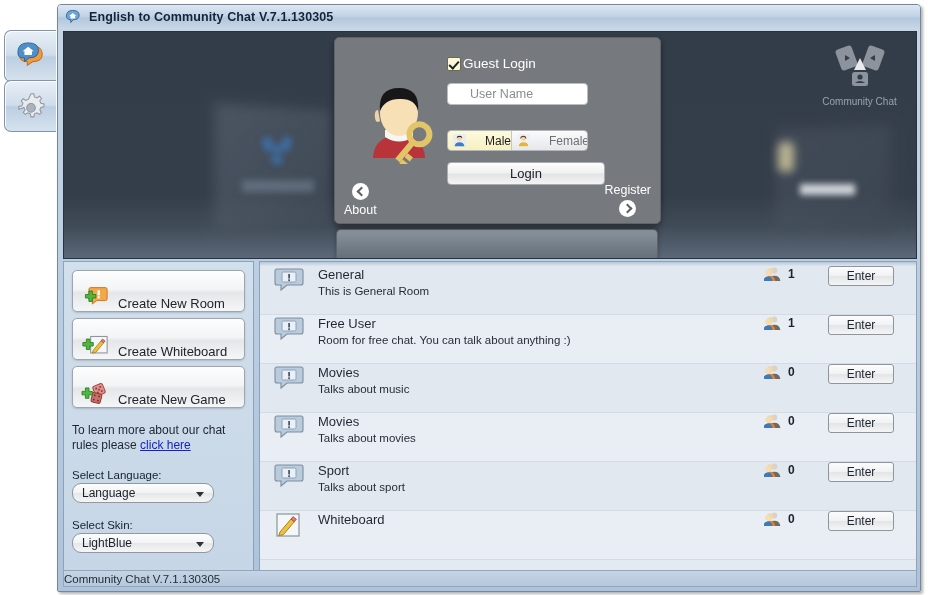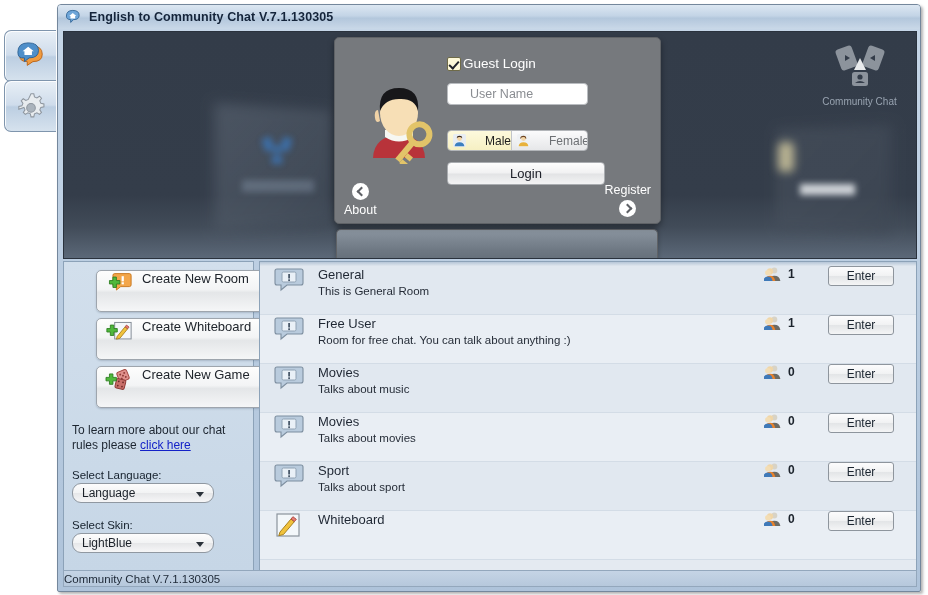--- a/index.html
+++ b/index.html
@@ -226,29 +226,28 @@
     display: flex; gap: 5px;
   }
   .leftpanel {
     width: 191px; height: 100%;
     background: linear-gradient(to bottom,#d2dfec 0%, #c6d6e6 100%);
     border: 1px solid #8ca2b8;
     padding: 8px;
   }
   .bigbtn {
     width: 100%; height: 42px;
-    display: flex; align-items: flex-start; gap: 9px;
+    display: flex; align-items: flex-end; gap: 9px;
     padding-left: 8px;
     margin-bottom: 6px;
     background: linear-gradient(to bottom,#fdfdfd 0%, #f3f4f5 46%, #e4e6e8 54%, #f5f6f7 100%);
     border: 1px solid #9ea5ad;
     border-radius: 5px;
     box-shadow: 0 1px 2px rgba(40,60,80,.22);
     cursor: pointer;
-    margin-left: 24px;
   }
   .bigbtn-icon { width: 28px; height: 26px; flex: 0 0 auto; }
   .bigbtn-label { font-size: 13px; color: #20252c; }
 
   .rules {
     margin-top: 15px;
     font-size: 12px; color: #1d2631; line-height: 15px;
   }
   .rules a { color: #1422c8; }
 

